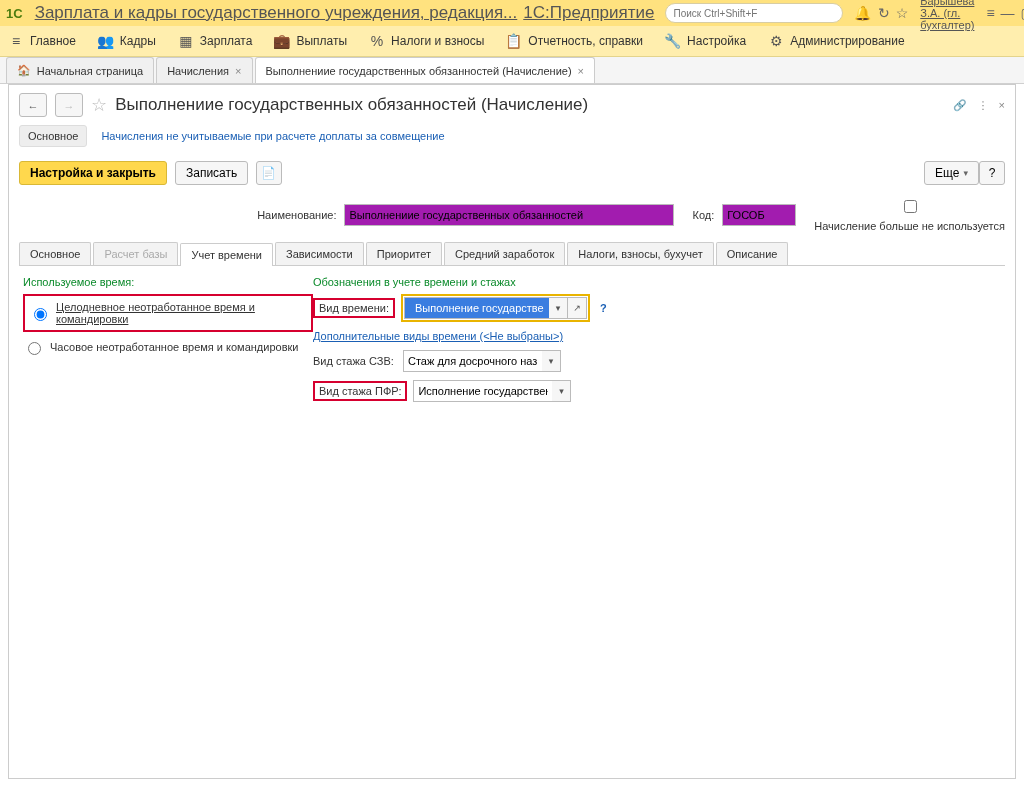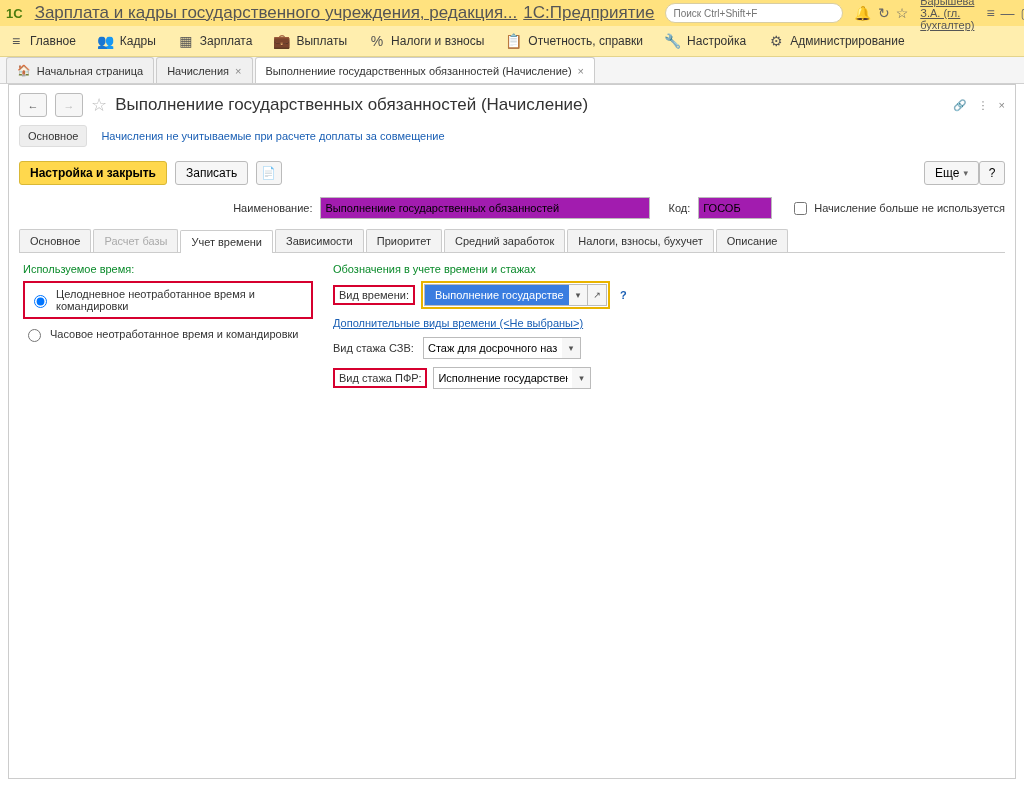--- a/index.html
+++ b/index.html
@@ -33,27 +33,27 @@
 .link{color:#1a5fb4;cursor:pointer;text-decoration:none;text-align:center;}
 .cmd-row{padding:6px 10px;display:flex;align-items:center;gap:8px;}
 .btn{height:24px;border:1px solid #bbb;border-radius:3px;background:#f6f6f6;padding:0 10px;cursor:pointer;font-size:12px;display:inline-flex;align-items:center;}
 .btn.primary{background:#ffd84d;border-color:#d9b836;font-weight:bold;}
 .btn.icon-only{width:26px;padding:0;justify-content:center;}
 .btn.dd::after{content:" ▾";color:#666;font-size:9px;margin-left:4px;}
 .cmd-right{margin-left:auto;display:flex;gap:0;}
 .form-row{padding:6px 10px;display:flex;align-items:center;gap:8px;justify-content:flex-end;}
 .lbl{color:#333;}
 .text-input{height:20px;border:1px solid #bbb;background:#a21caf;padding:0 4px;font-size:11px;}
-.checkbox-wrap{display:inline-flex;align-items:center;gap:4px;}
+.checkbox-wrap{display:inline-flex;align-items:center;gap:4px;flex-direction:column;}
 .checkbox-wrap input{width:13px;height:13px;}
 .inner-tabs{display:flex;border-bottom:1px solid #ccc;margin:4px 10px 0 10px;}
 .inner-tab{padding:5px 10px;border:1px solid #ccc;border-bottom:none;margin-right:2px;background:#f3f3f3;cursor:pointer;font-size:11px;color:#333;border-radius:2px 2px 0 0;}
 .inner-tab.active{background:#fff;position:relative;top:1px;}
 .inner-tab.disabled{color:#aaa;}
-.tab-body{display:flex;padding:10px 14px;gap:20px;}
+.tab-body{display:flex;padding:10px 14px;}
 .col{flex:0 0 auto;}
 .section-title{color:#0a8a2a;margin-bottom:6px;}
 .radio-row{display:flex;align-items:center;gap:6px;padding:3px 0;}
 .radio-row input{width:13px;height:13px;}
 .hl-red{border:2px solid #d6002f;padding:2px 4px;display:inline-block;}
 .hl-orange{border:2px solid #e9b400;padding:1px;display:inline-flex;align-items:center;}
 .field-row{display:flex;align-items:center;gap:6px;margin-bottom:8px;}
 .combo{display:inline-flex;align-items:stretch;height:22px;}
 .combo input{border:1px solid #bbb;border-right:none;height:20px;padding:0 4px;font-size:11px;width:130px;}
 .combo .cbtn{width:18px;border:1px solid #bbb;border-left:none;background:#f6f6f6;display:inline-flex;align-items:center;justify-content:center;font-size:9px;color:#555;cursor:pointer;}
@@ -184,21 +184,21 @@
       <div class="inner-tab">Зависимости</div>
       <div class="inner-tab">Приоритет</div>
       <div class="inner-tab">Средний заработок</div>
       <div class="inner-tab">Налоги, взносы, бухучет</div>
       <div class="inner-tab">Описание</div>
     </div>
 
     <div class="tab-body">
       <div class="col" style="width:290px;">
         <div class="section-title">Используемое время:</div>
-        <div class="hl-red" style="margin-bottom:4px;">
+        <div class="hl-red" style="margin-bottom:4px;text-decoration:underline;">
           <label class="radio-row">
             <input type="radio" name="tt" checked="" style="">
             <span>Целодневное неотработанное время и командировки</span>
           </label>
         </div>
         <label class="radio-row">
           <input type="radio" name="tt" style="">
           <span>Часовое неотработанное время и командировки</span>
         </label>
       </div>

